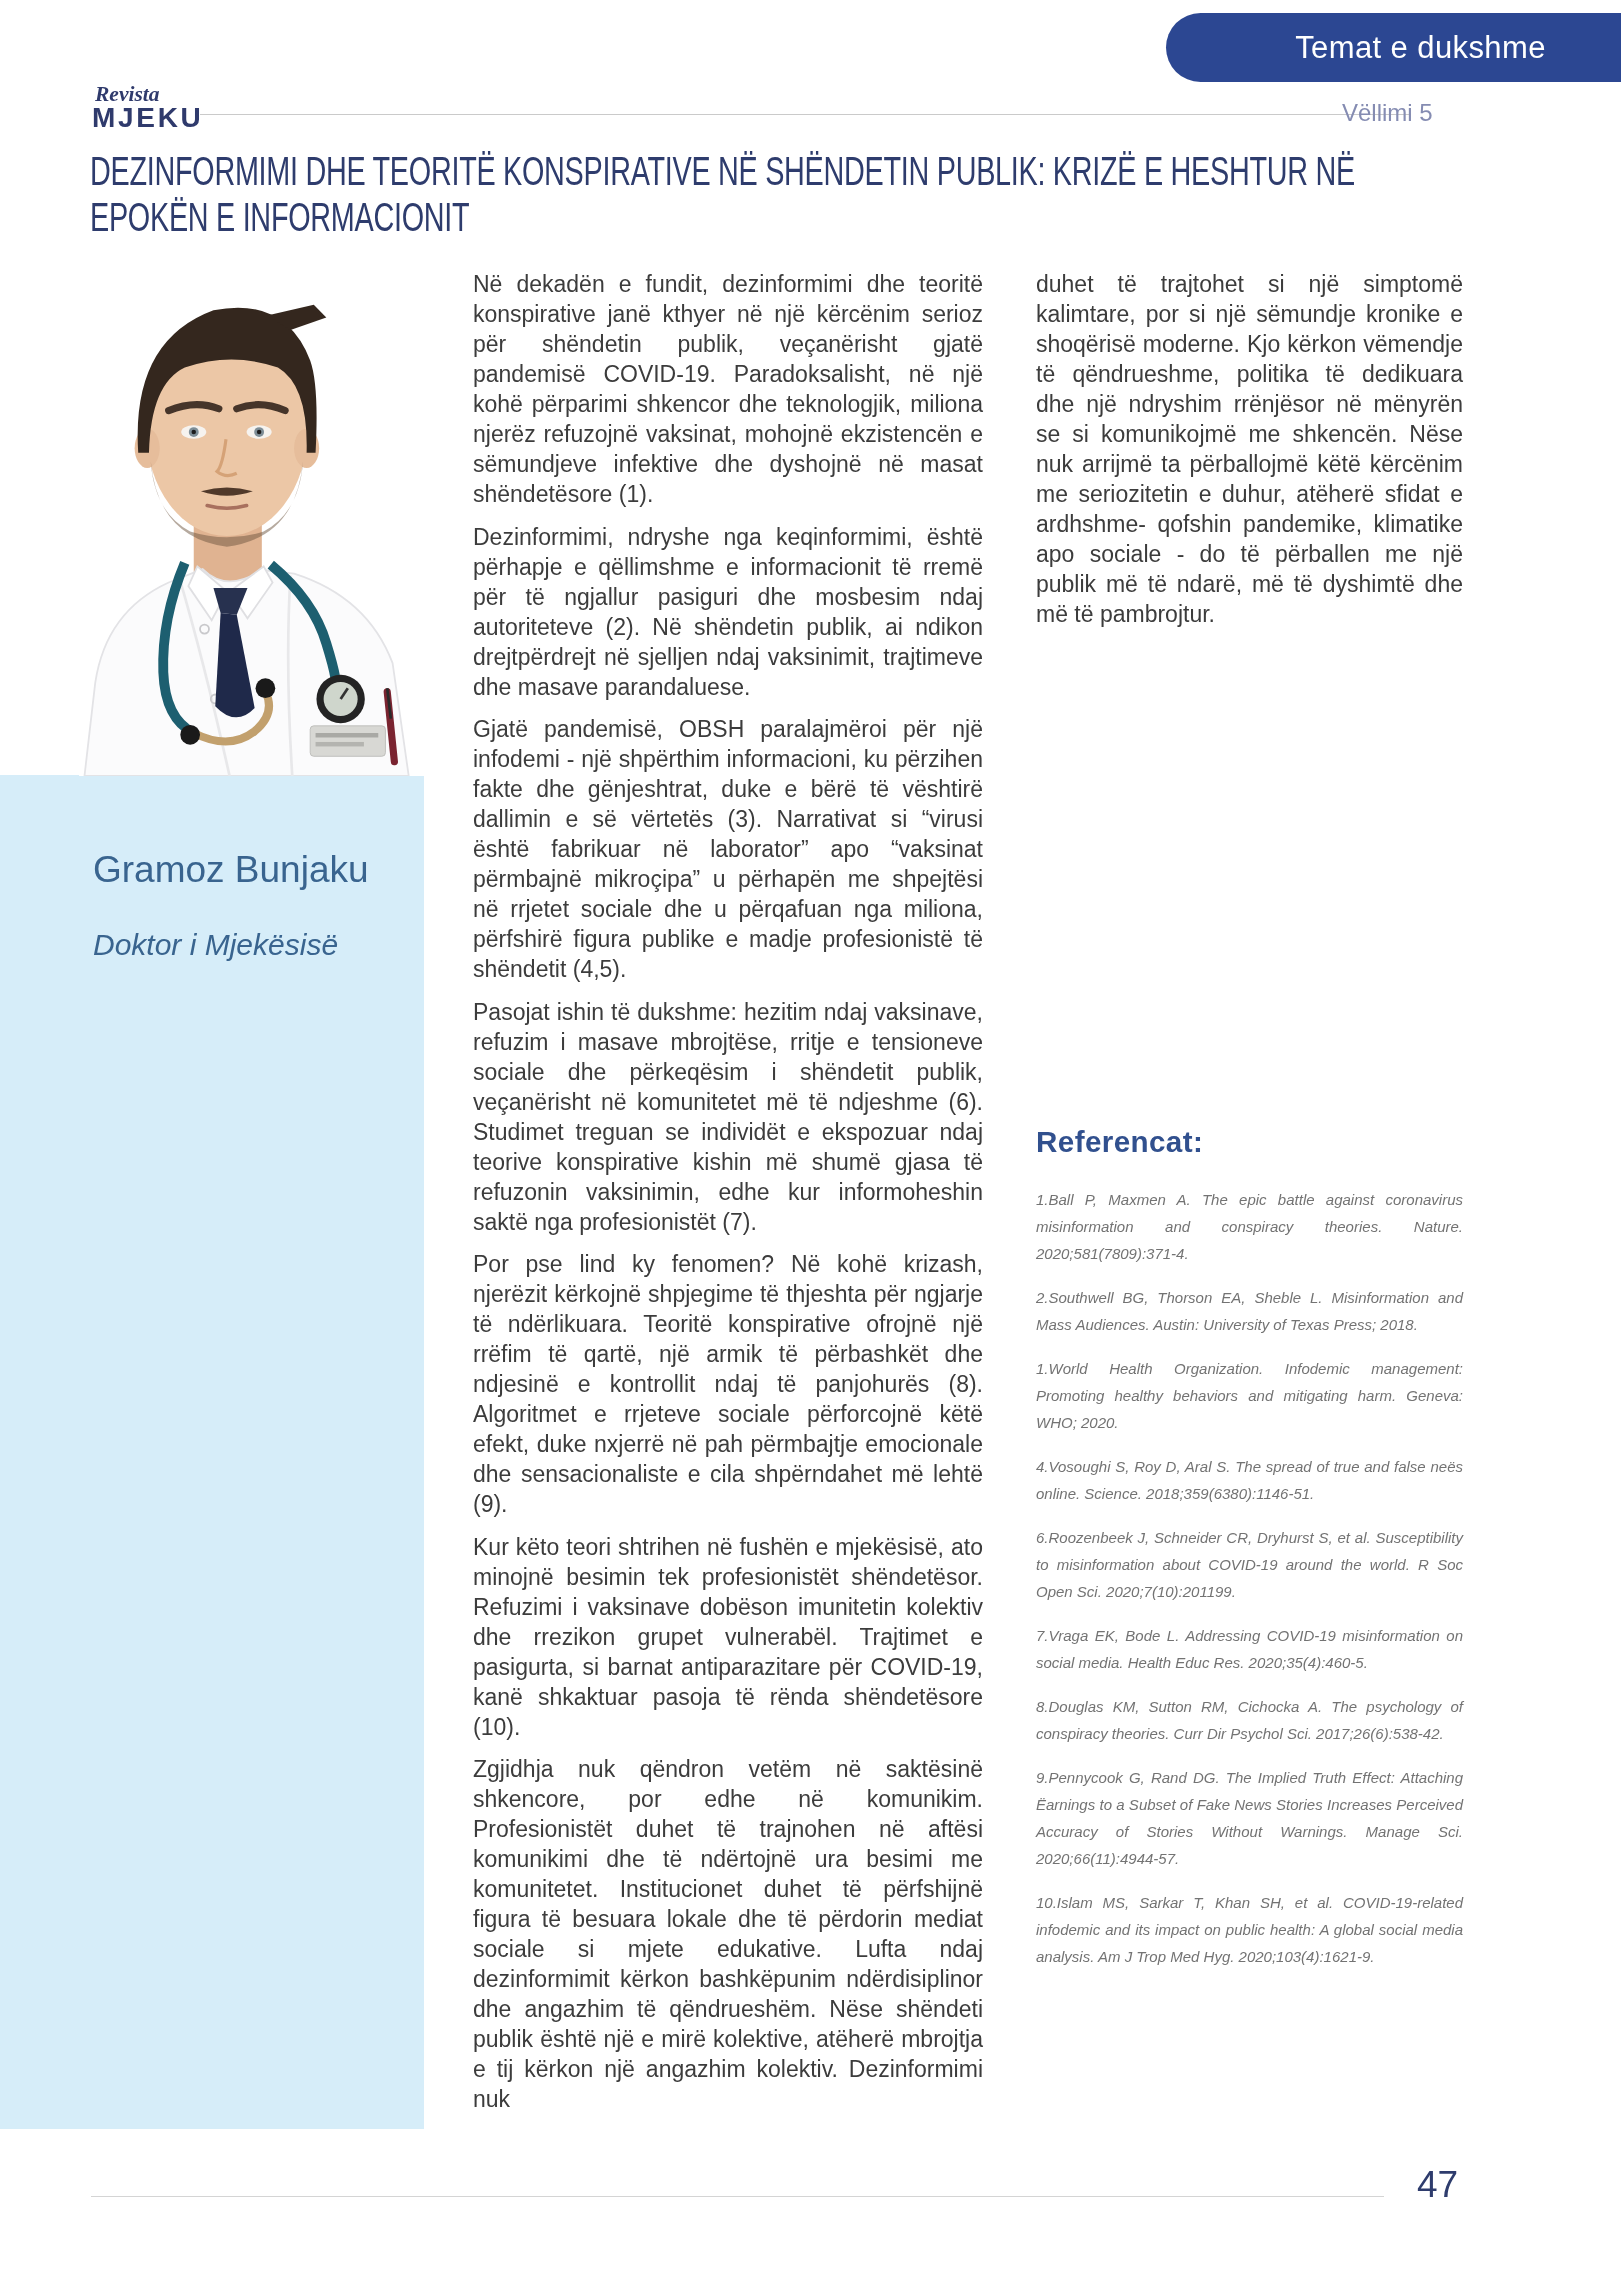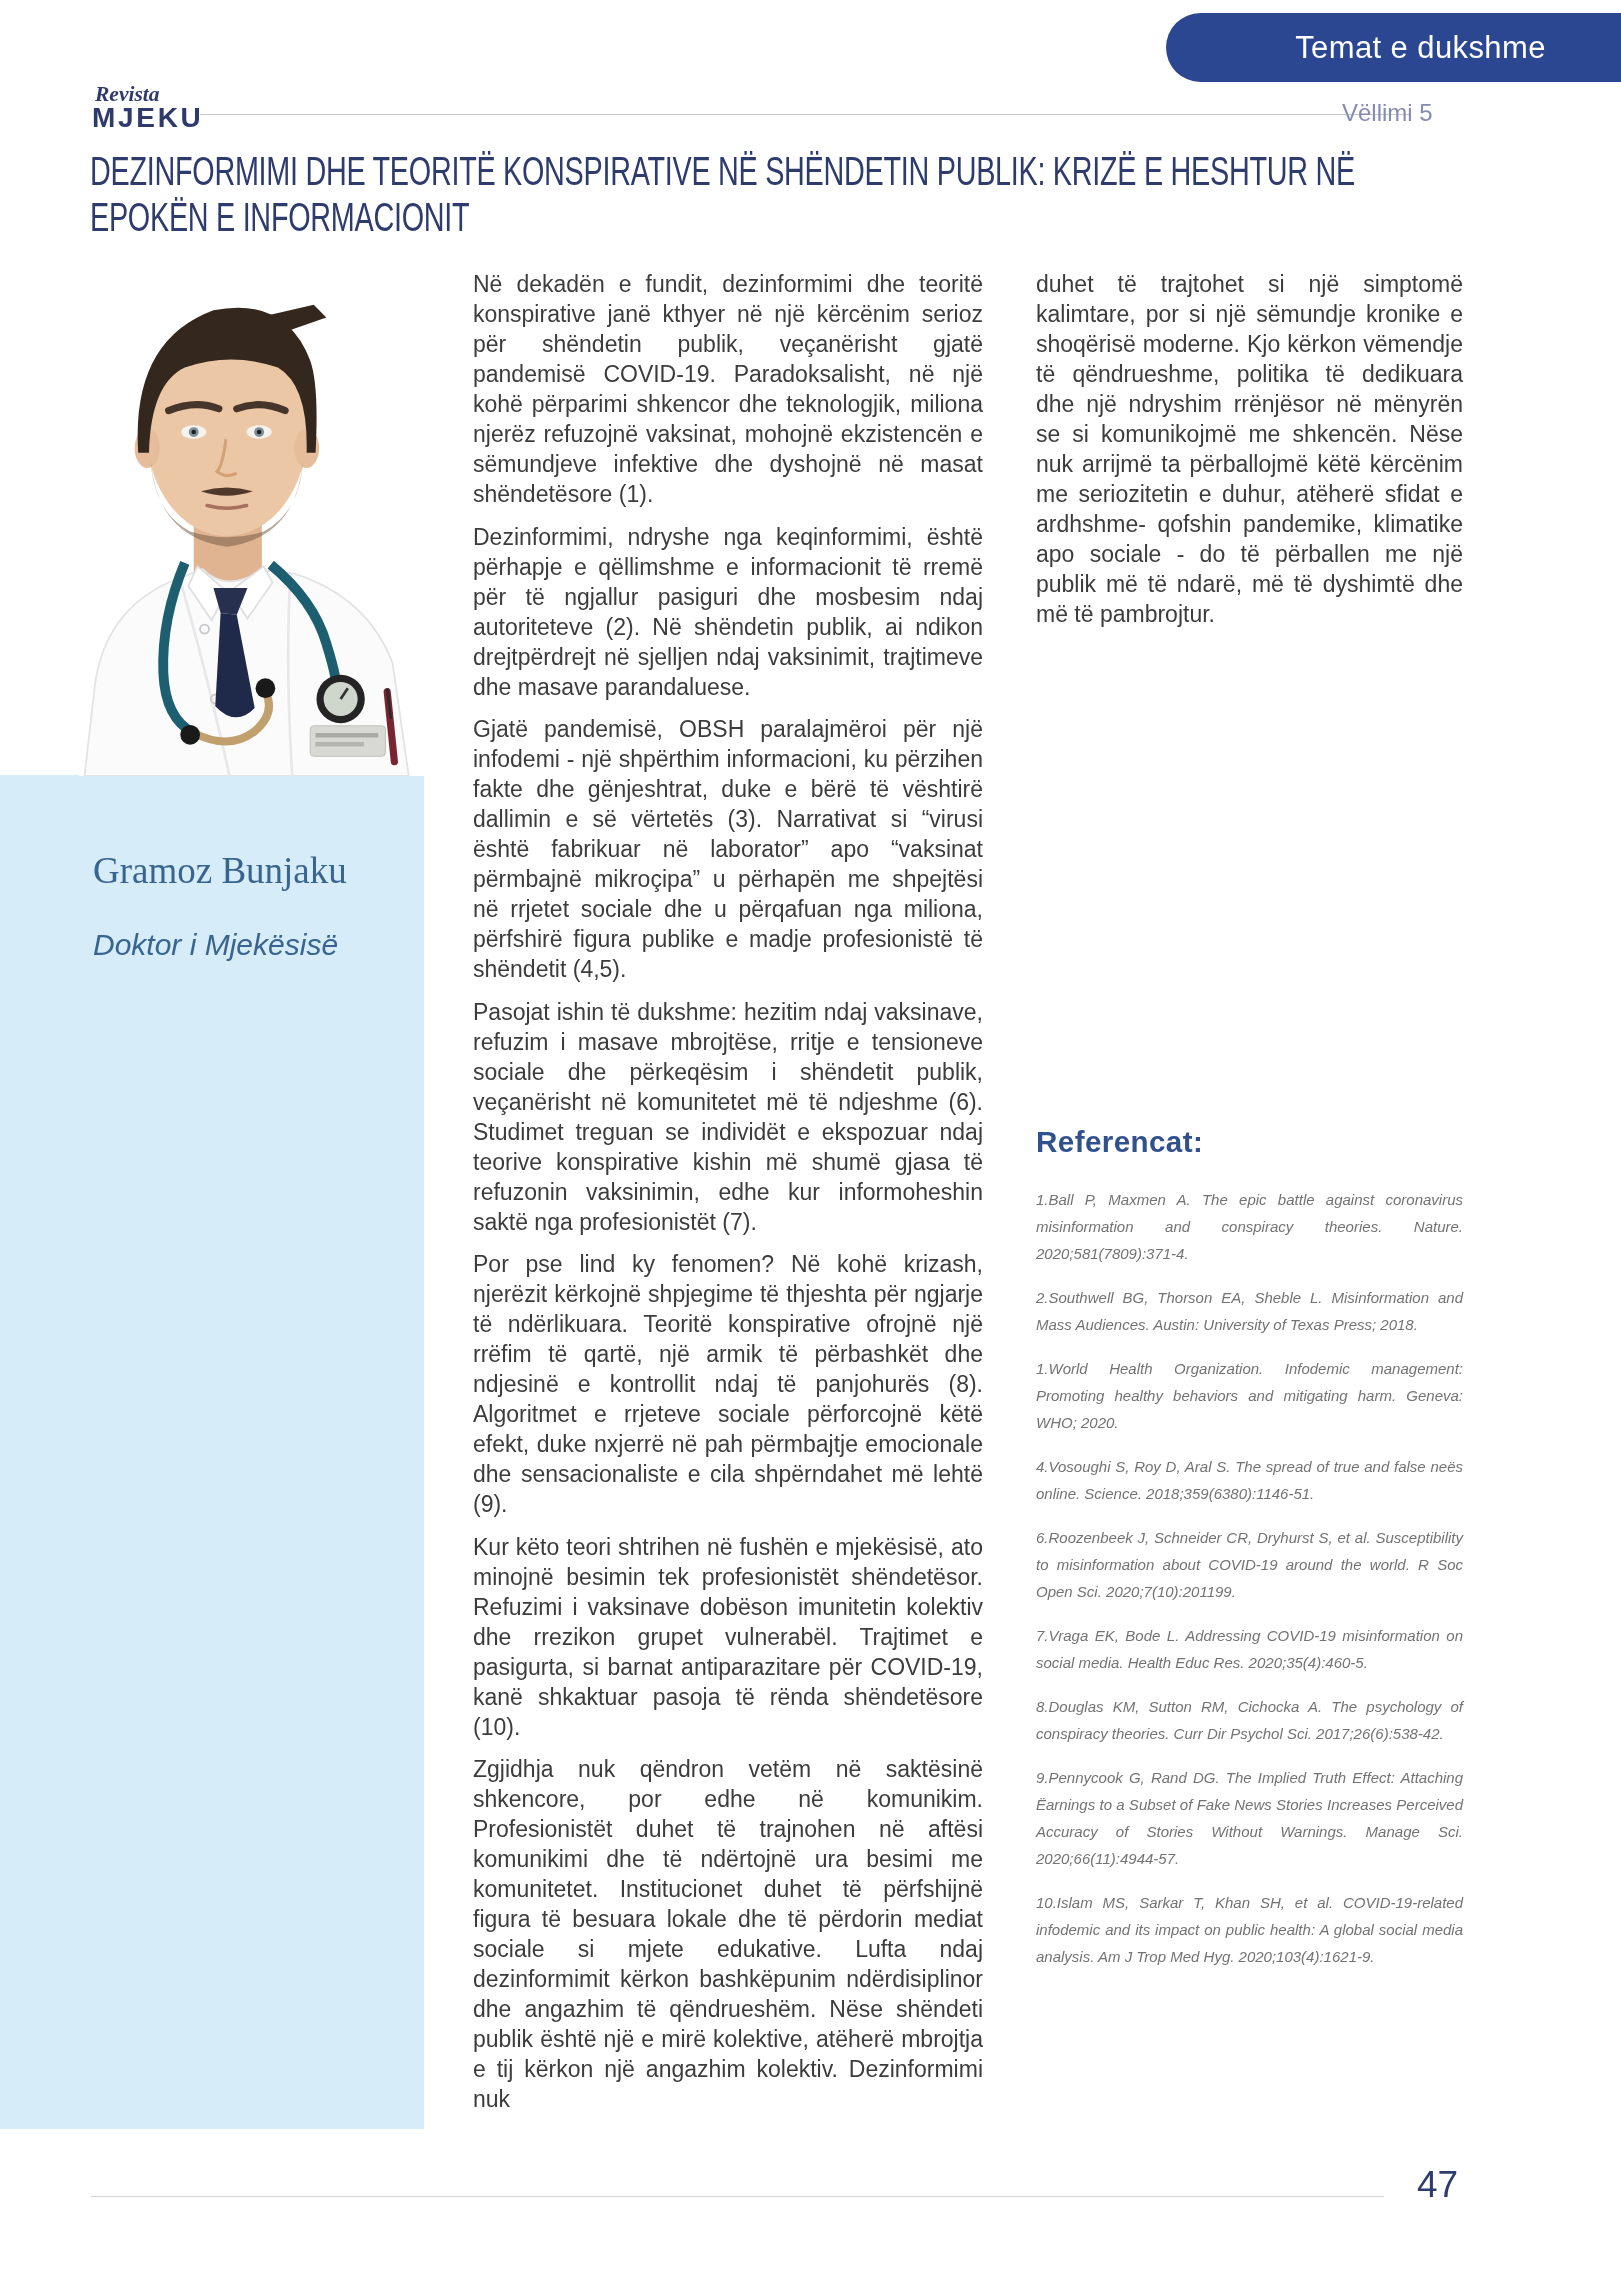--- a/index.html
+++ b/index.html
@@ -21,21 +21,21 @@
   .volume{position:absolute;left:1342px;top:99px;font-size:24px;color:#858cb2;}
 
   
   .title{position:absolute;left:90px;top:148px;width:1926px;margin:0;
          transform:scaleX(0.72);transform-origin:left top;
          font-size:40px;line-height:1.16;font-weight:400;letter-spacing:-0.4px;color:#2e3c6d;}
 
   
   .photo{position:absolute;left:79px;top:278px;width:354px;height:498px;z-index:2;}
   .panel{position:absolute;left:0;top:775px;width:424px;height:1354px;background:#d6edf9;z-index:1;}
-  .author-name{position:absolute;left:93px;top:849px;font-size:37px;color:#39648f;z-index:3;font-family:Liberation Serif, serif;}
+  .author-name{position:absolute;left:93px;top:849px;font-size:37px;color:#39648f;z-index:3;}
   .author-role{position:absolute;left:93px;top:928px;font-size:30px;font-style:italic;color:#39648f;z-index:3;text-align:right;}
   .correspondence{position:absolute;left:93px;top:2038px;font-size:24px;line-height:36px;color:#24517f;z-index:3;}
 
   
   .col-mid{position:absolute;left:473px;top:269px;width:510px;}
   .col-right{position:absolute;left:1036px;top:269px;width:427px;}
   .bodytext p{font-size:23px;line-height:30px;margin:0 0 12.5px 0;color:#3c3c3c;text-align:justify;}
 
   
   .refs{position:absolute;left:1036px;top:1125px;width:427px;}

